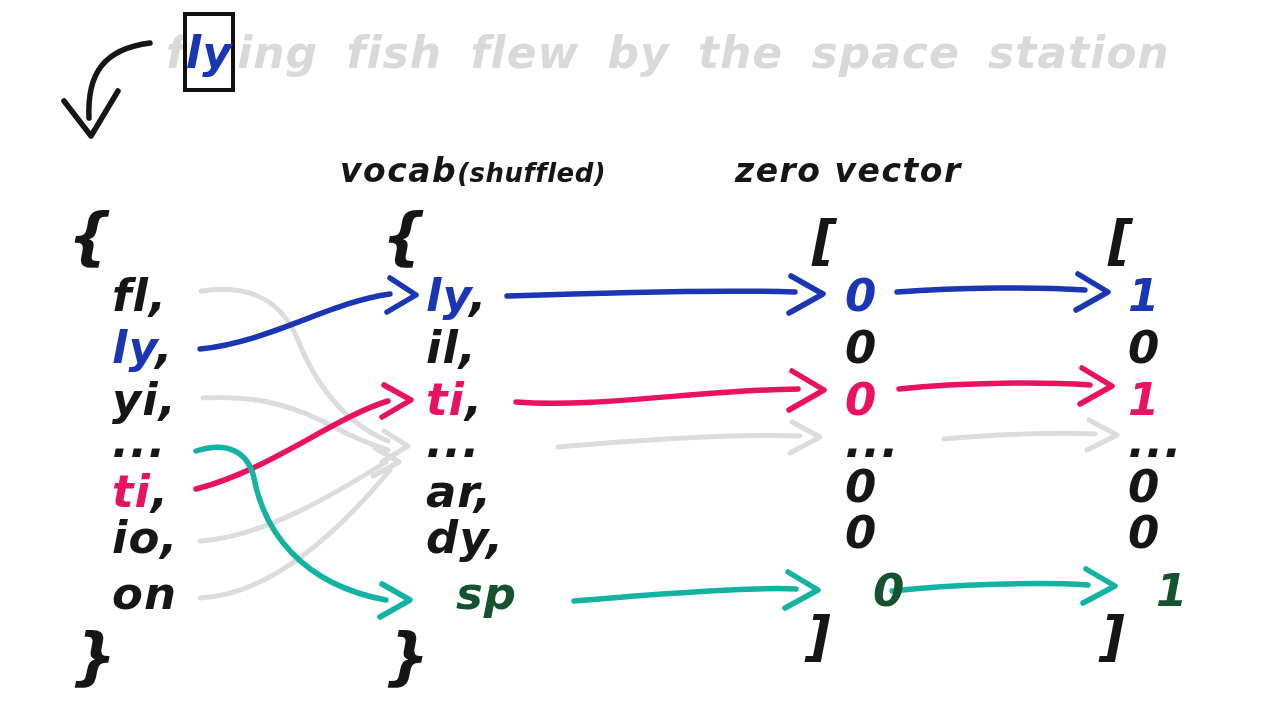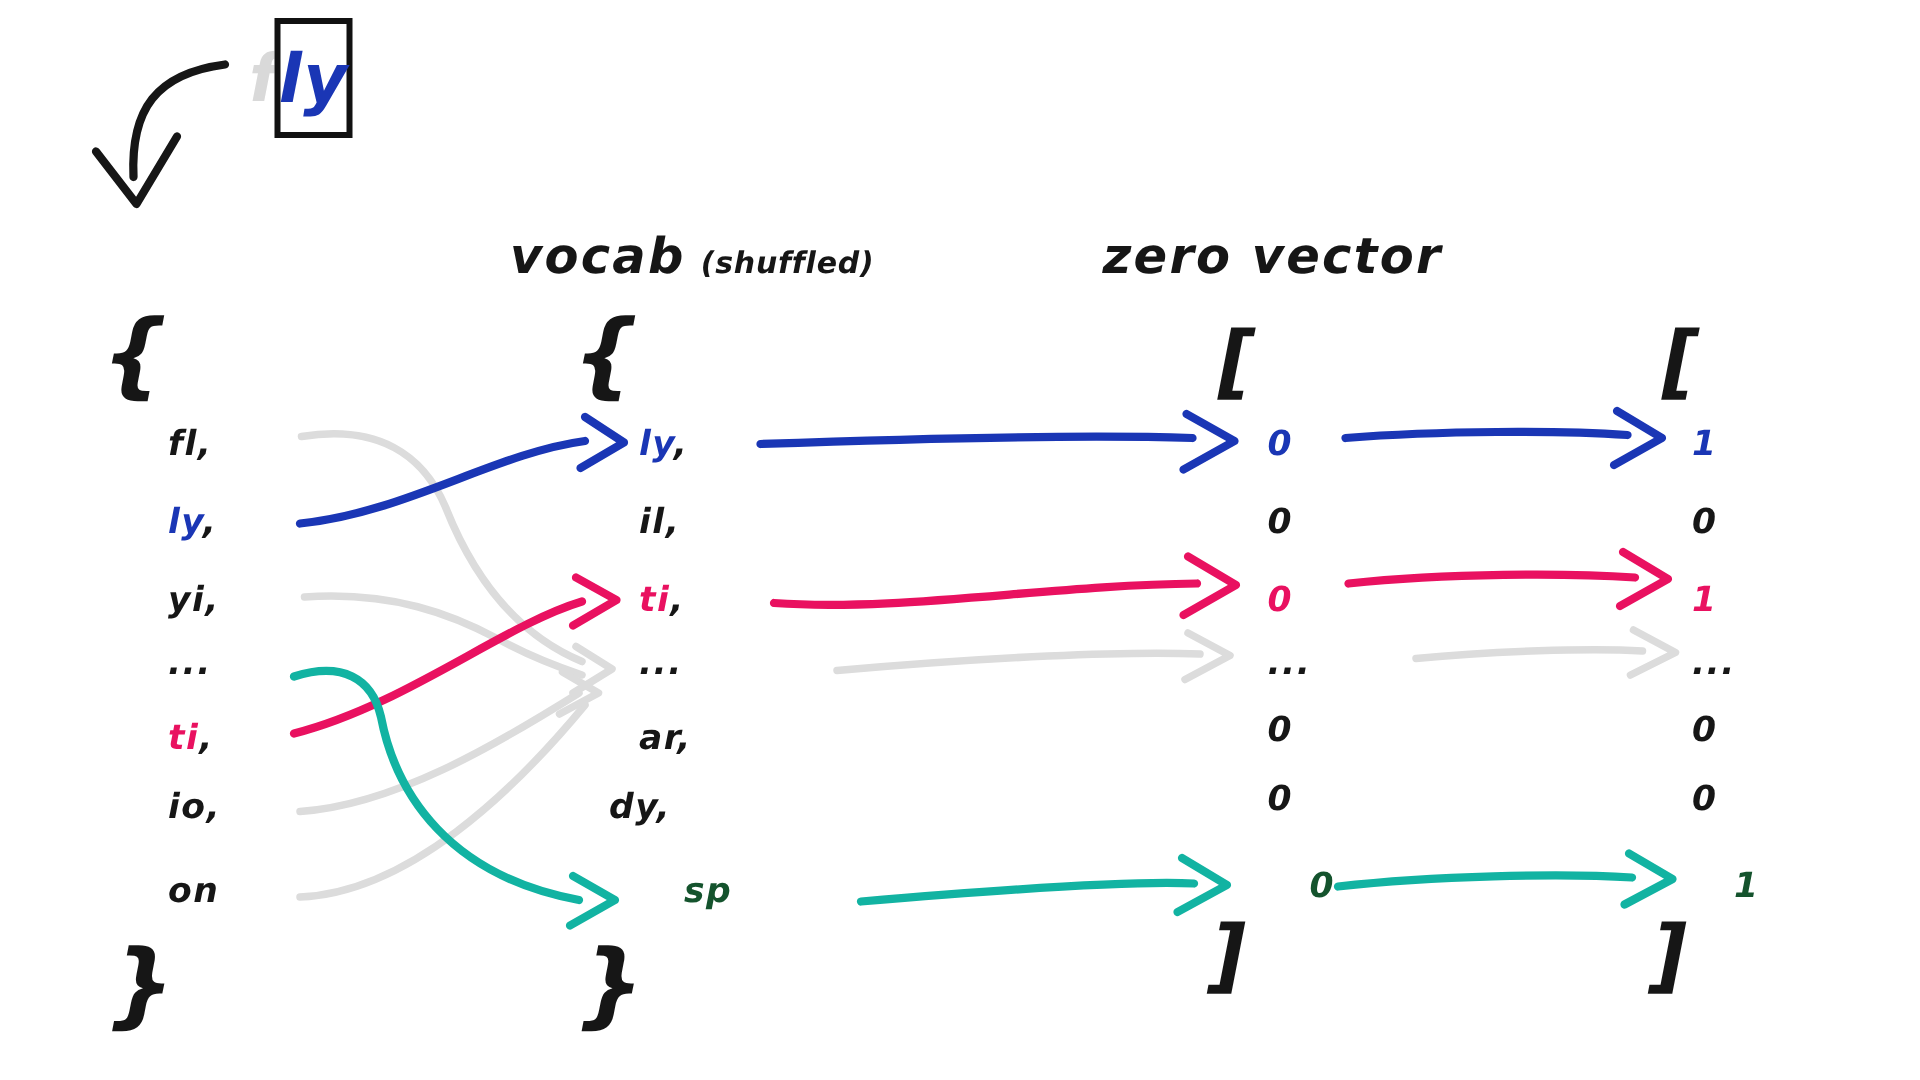--- a/index.html
+++ b/index.html
@@ -14,26 +14,26 @@
     font-size:44px;font-weight:700;letter-spacing:1px;word-spacing:12px;white-space:pre;
     color:#d9d9d9;
   }
   .hl-box{
     display:inline-flex;align-items:center;justify-content:center;
     width:44px;height:72px;border:4px solid #111111;margin:0 2px 0 -3px;background:#ffffff;
   }
   .hl-box span{font-size:45px;font-weight:700;}
   
   .col-title{position:absolute;font-size:33px;font-weight:700;letter-spacing:1.5px;white-space:pre;line-height:1.1;}
-  .note{font-size:20px;letter-spacing:.5px;margin-left:10px;}
+  .note{font-size:26px;letter-spacing:.5px;}
   
   .brace{position:absolute;font-size:62px;font-weight:600;line-height:1.15;}
   .bracket{position:absolute;font-size:54px;font-weight:600;line-height:1.15;}
   
-  .cell{position:absolute;font-size:23px;font-weight:700;letter-spacing:1px;line-height:34px;white-space:pre;}
+  .cell{position:absolute;font-size:45px;font-weight:700;letter-spacing:1px;line-height:34px;white-space:pre;}
   .sfx{color:#161616;}
   [data-clr="ink"]{color:#161616;}
   [data-clr="blue"]{color:#1a36b5;}
   [data-clr="pink"]{color:#e91160;}
   [data-clr="teal"]{color:#14532d;margin-left:28px;}
   .shaft,.head{fill:none;stroke-linecap:round;stroke-linejoin:round;}
   .blue{stroke:#1a36b5;}
   .pink{stroke:#e91160;}
   .teal{stroke:#12b3a2;}
   .gray{stroke:#dcdcdc;}
@@ -110,21 +110,21 @@
     <g>
       <path class="shaft teal" stroke-width="5.5" d="M 574 601 C 680 592, 760 587, 796 589"></path>
       <path class="head teal" stroke-width="5.5" d="M 788 572 L 818 590 L 785 608"></path>
     </g>
     <g>
       <path class="shaft teal" stroke-width="5.5" d="M 892 591 C 955 584, 1040 582, 1088 585"></path>
       <path class="head teal" stroke-width="5.5" d="M 1086 569 L 1115 586 L 1083 603"></path>
     </g>
   </svg>
 
-  <div class="sentence"><span>f</span><span class="hl-box"><span data-clr="blue">ly</span></span></div>
+  <div class="sentence"><span>f</span><span class="hl-box"><span data-clr="blue">ly</span></span><span>ing fish flew by the space station</span></div>
 
   <div class="col-title" style="left:340px;top:153px"><span>vocab</span><span class="note">(shuffled)</span></div>
   <div class="col-title" style="left:735px;top:153px">zero vector</div>
 
   <div class="brace" style="left:68px;top:200px">{</div>
   <div class="brace" style="left:72px;top:620px">}</div>
   <div class="brace" style="left:382px;top:200px">{</div>
   <div class="brace" style="left:385px;top:620px">}</div>
   <div class="bracket" style="left:812px;top:210px">[</div>
   <div class="bracket" style="left:806px;top:606px">]</div>
@@ -137,21 +137,21 @@
   <div class="cell" style="left:112px;top:425px"><span data-clr="ink">...</span><span class="sfx"></span></div>
   <div class="cell" style="left:112px;top:475px"><span data-clr="pink">ti</span><span class="sfx">,</span></div>
   <div class="cell" style="left:112px;top:521px"><span data-clr="ink">io</span><span class="sfx">,</span></div>
   <div class="cell" style="left:112px;top:577px"><span data-clr="ink">on</span><span class="sfx"></span></div>
 
   <div class="cell" style="left:426px;top:279px"><span data-clr="blue">ly</span><span class="sfx">,</span></div>
   <div class="cell" style="left:426px;top:331px"><span data-clr="ink">il</span><span class="sfx">,</span></div>
   <div class="cell" style="left:426px;top:383px"><span data-clr="pink">ti</span><span class="sfx">,</span></div>
   <div class="cell" style="left:426px;top:425px"><span data-clr="ink">...</span><span class="sfx"></span></div>
   <div class="cell" style="left:426px;top:475px"><span data-clr="ink">ar</span><span class="sfx">,</span></div>
-  <div class="cell" style="left:406px;top:521px"><span data-clr="ink">dy</span><span class="sfx">,</span></div>
+  <div class="cell" style="left:426px;top:521px"><span data-clr="ink">dy</span><span class="sfx">,</span></div>
   <div class="cell" style="left:428px;top:577px"><span data-clr="teal">sp</span><span class="sfx"></span></div>
 
   <div class="cell" style="left:845px;top:279px"><span data-clr="blue">0</span></div>
   <div class="cell" style="left:845px;top:331px"><span data-clr="ink">0</span></div>
   <div class="cell" style="left:845px;top:383px"><span data-clr="pink">0</span></div>
   <div class="cell" style="left:845px;top:425px"><span data-clr="ink">...</span></div>
   <div class="cell" style="left:845px;top:470px"><span data-clr="ink">0</span></div>
   <div class="cell" style="left:845px;top:516px"><span data-clr="ink">0</span></div>
   <div class="cell" style="left:845px;top:574px"><span data-clr="teal">0</span></div>
 

